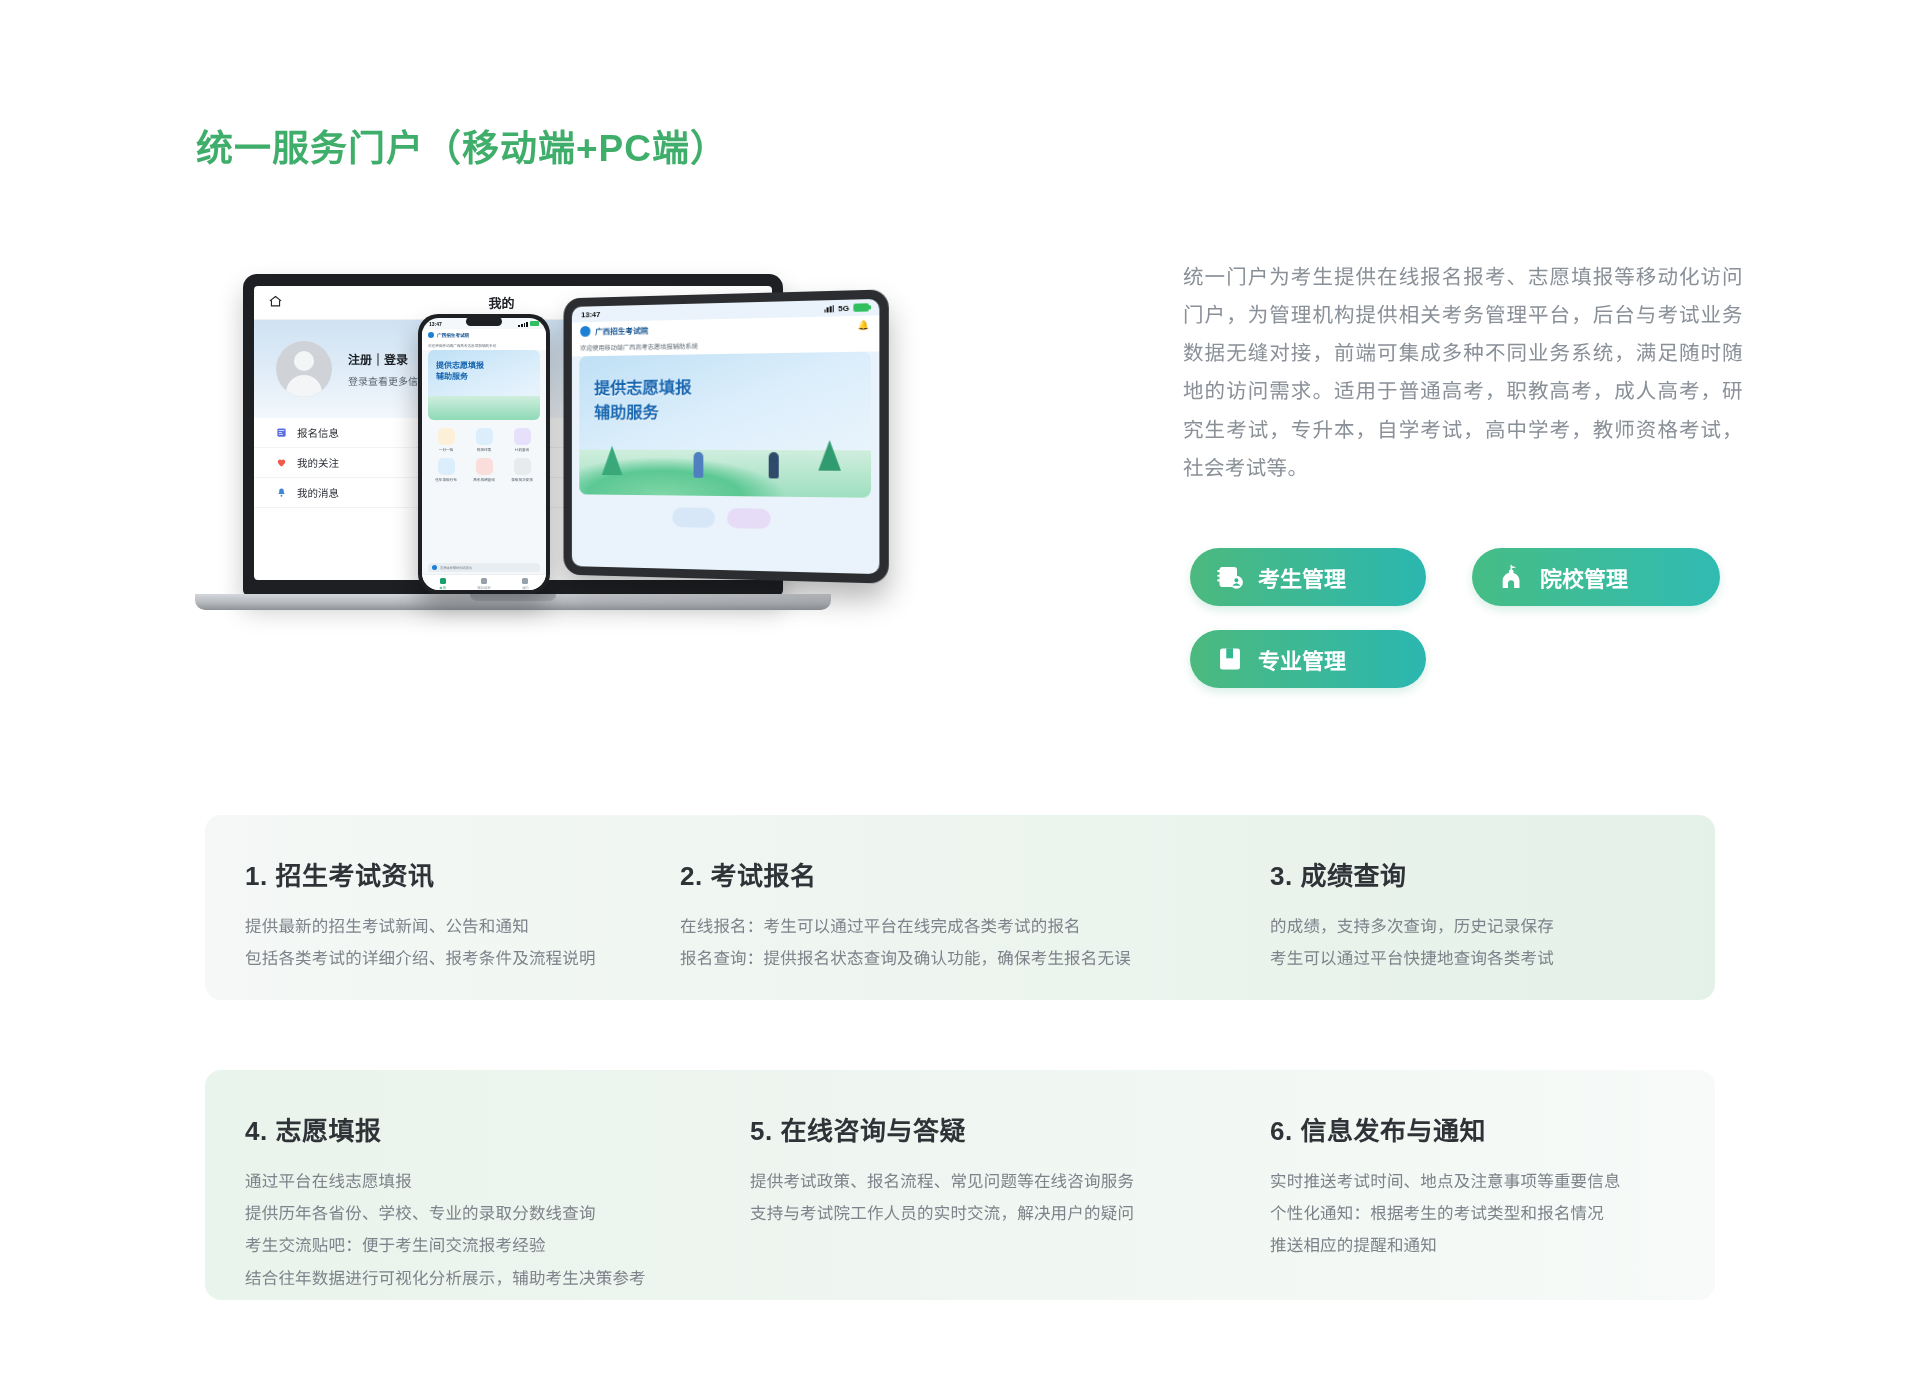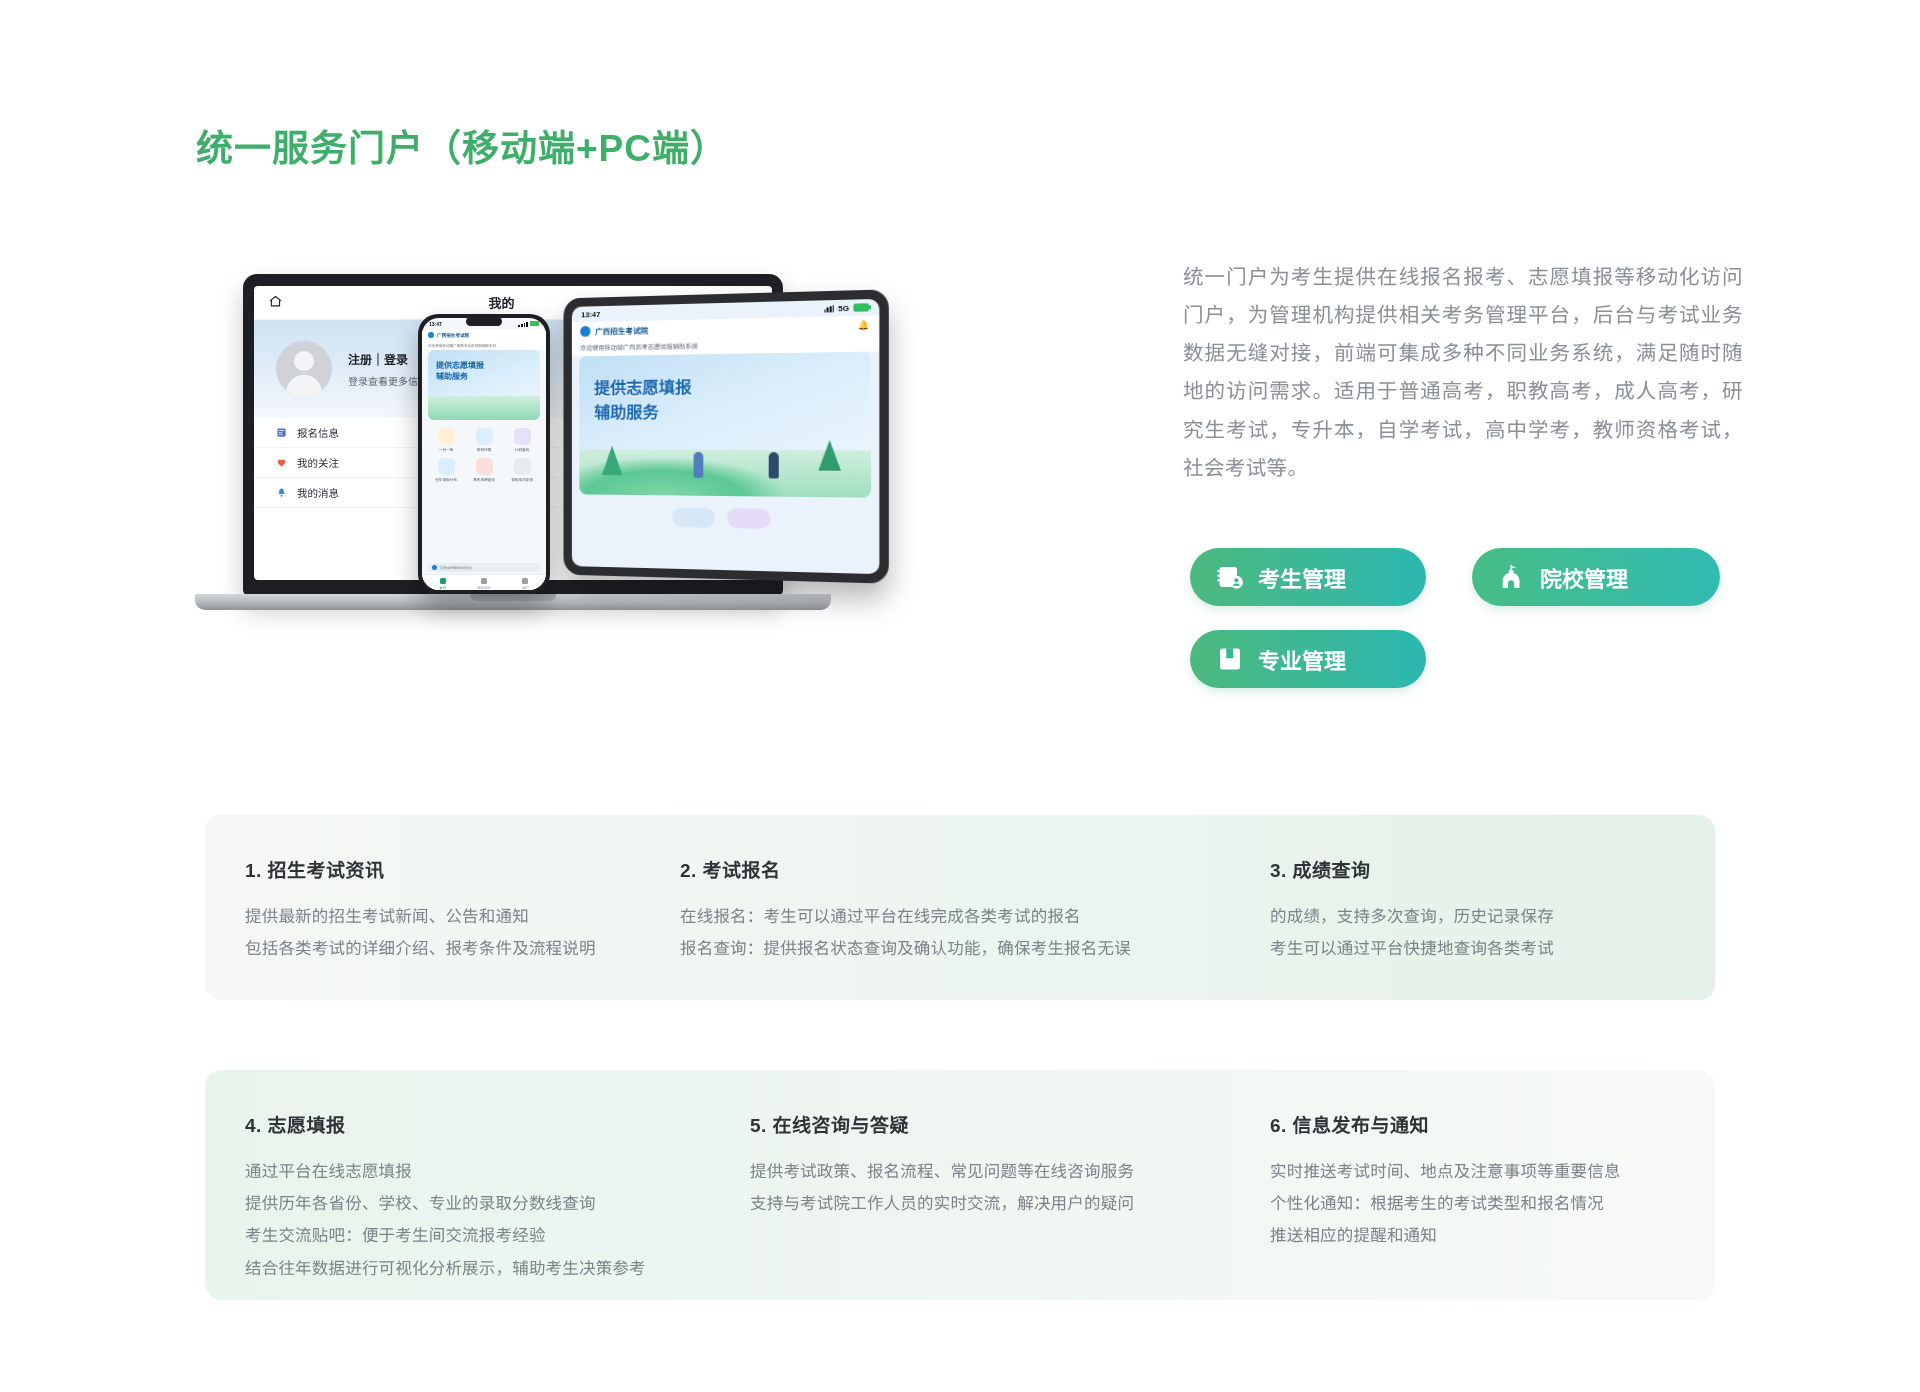--- a/index.html
+++ b/index.html
@@ -158,21 +158,21 @@
   .pill .pico { width: 28px; height: 28px; flex: none; }
   .pill svg { display: block; }
 
   
   .cards-row { position: absolute; left: 205px; width: 1510px; border-radius: 16px; }
   .row1 { top: 815px; height: 185px;
     background: linear-gradient(90deg,#f5f8f6 0%, #eef5f0 45%, #e4f1e8 100%); }
   .row2 { top: 1070px; height: 230px;
     background: linear-gradient(90deg,#e9f4ec 0%, #eef5f0 40%, #f7faf8 100%); }
   .card { position: absolute; top: 0; height: 100%; padding: 40px 0 0 0; }
-  .card h3 { font-size: 19px; font-weight: 700; color: #2f3337; margin-bottom: 18px; letter-spacing: .5px; }
+  .card h3 { font-size: 26px; font-weight: 700; color: #2f3337; margin-bottom: 18px; letter-spacing: .5px; }
   .card p { font-size: 16.5px; line-height: 1.95; color: #7d838a; letter-spacing: .2px; }
 
   .r1c1 { left: 40px; width: 450px; }
   .r1c2 { left: 475px; width: 590px; }
   .r1c3 { left: 1065px; width: 420px; }
   .r2c1 { left: 40px; width: 500px; }
   .r2c2 { left: 545px; width: 520px; }
   .r2c3 { left: 1065px; width: 450px; }
 </style>
 </head>

